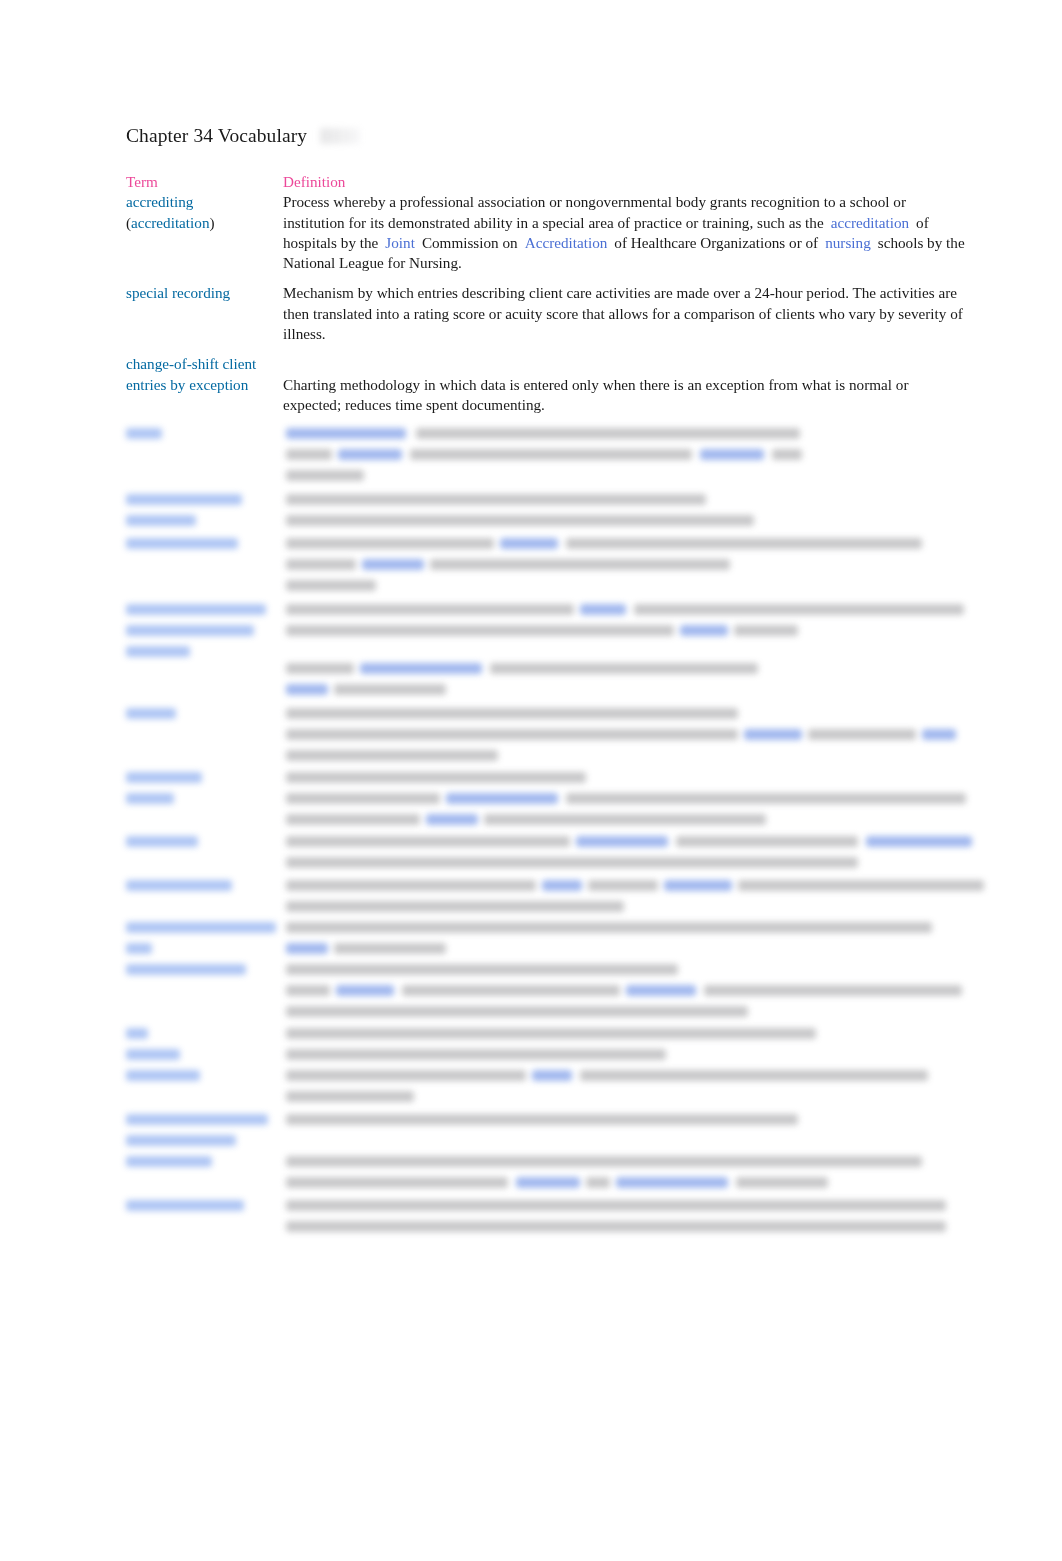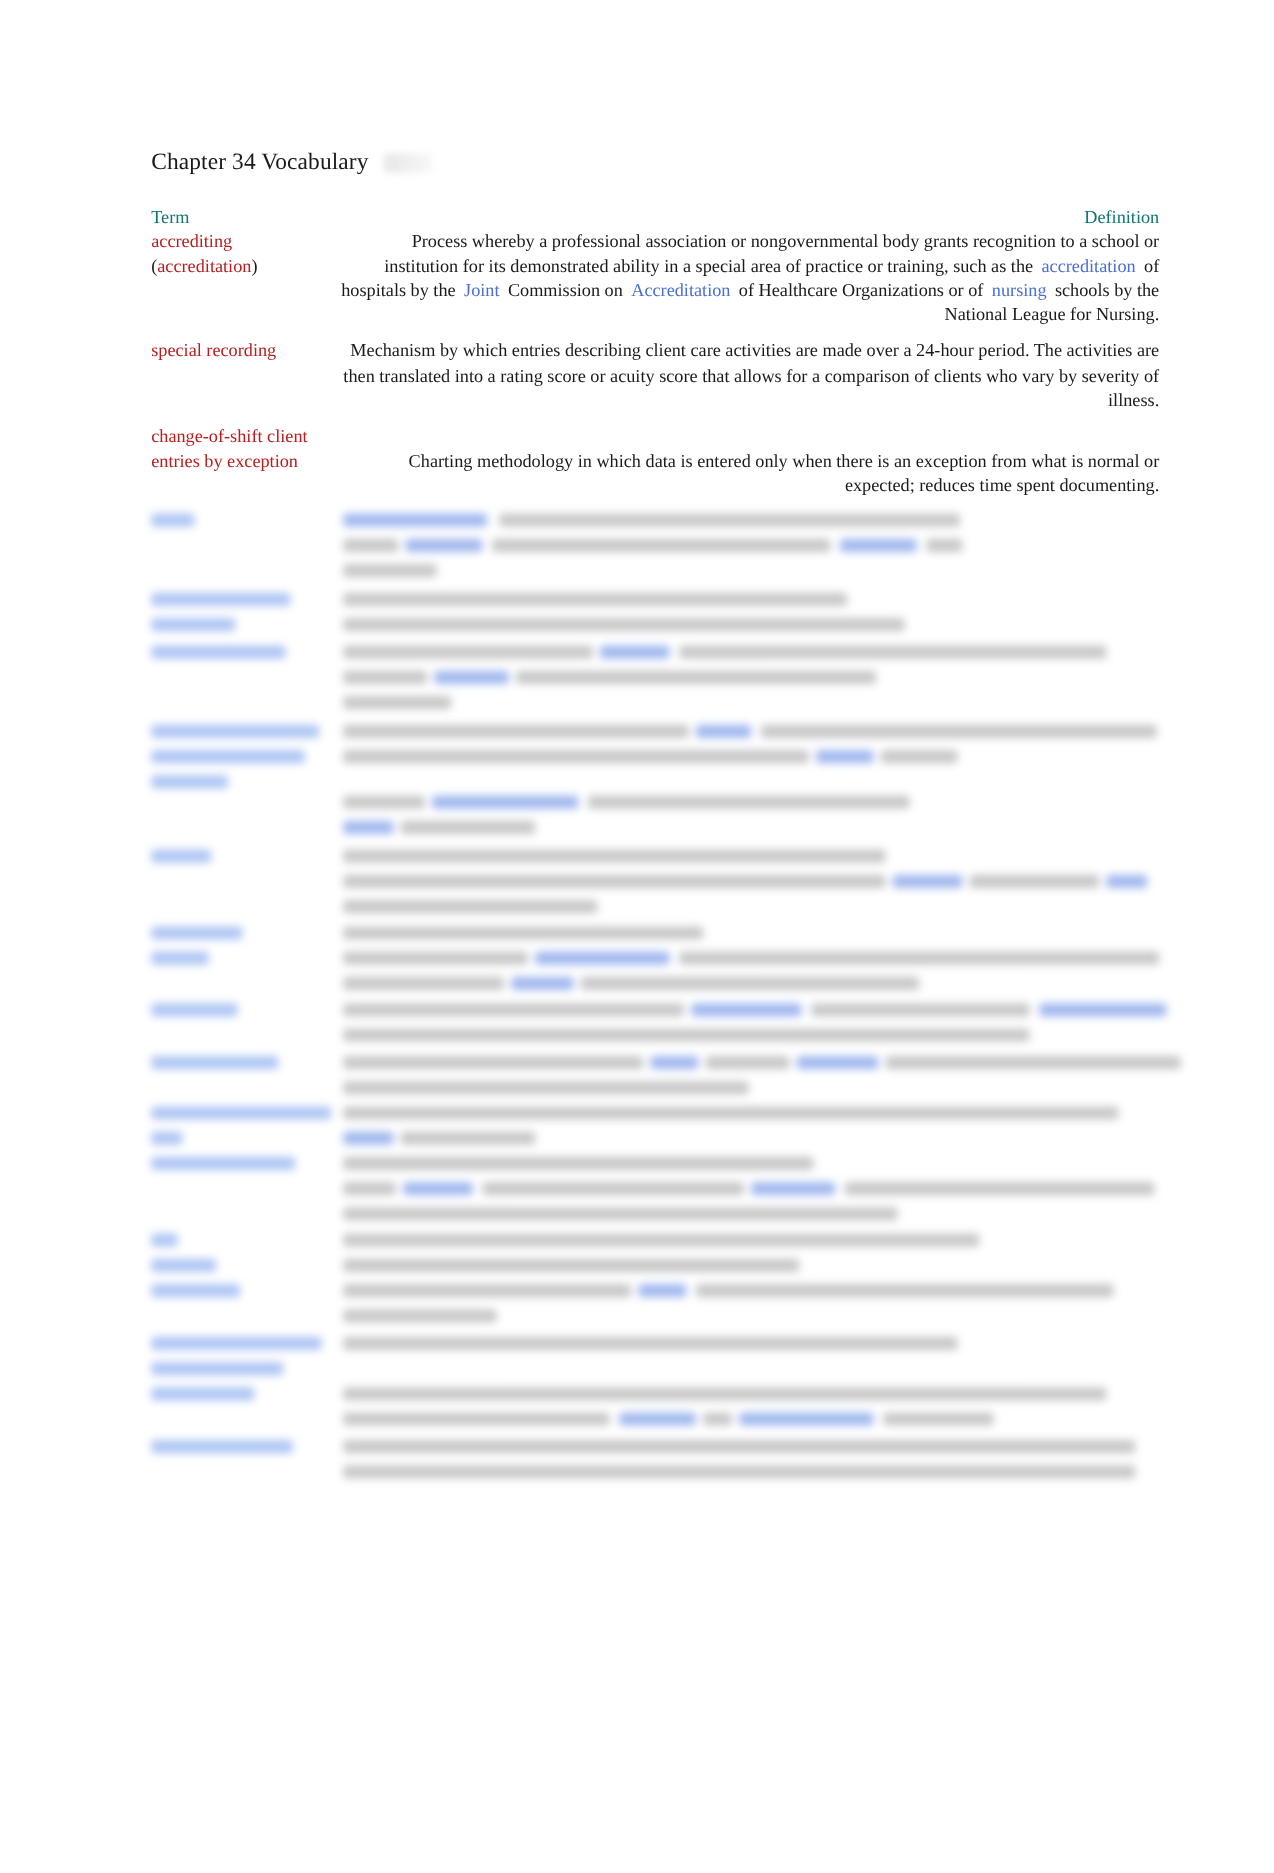--- a/index.html
+++ b/index.html
@@ -65,28 +65,27 @@
     font-size: 15.2px;
     line-height: 20.3px;
     padding-right: 6px;
     box-sizing: border-box;
   }
   .vdef {
     flex: 1 1 auto;
     font-size: 15.2px;
     line-height: 20.3px;
     color: #1a1a1a;
-    text-align: right;
   }
 
   .hdr .vterm, .hdr .vdef {
-    color: #0f766e;
-  }
-
-  .term-link { color: #b91c1c; }
+    color: #ec4899;
+  }
+
+  .term-link { color: #0369a1; }
   .paren { color: #1a1a1a; }
 
   
   .ilink {
     color: #4a6fd4;
     padding: 0 7px;
   }
 
   .row-gap { height: 10px; }
 

